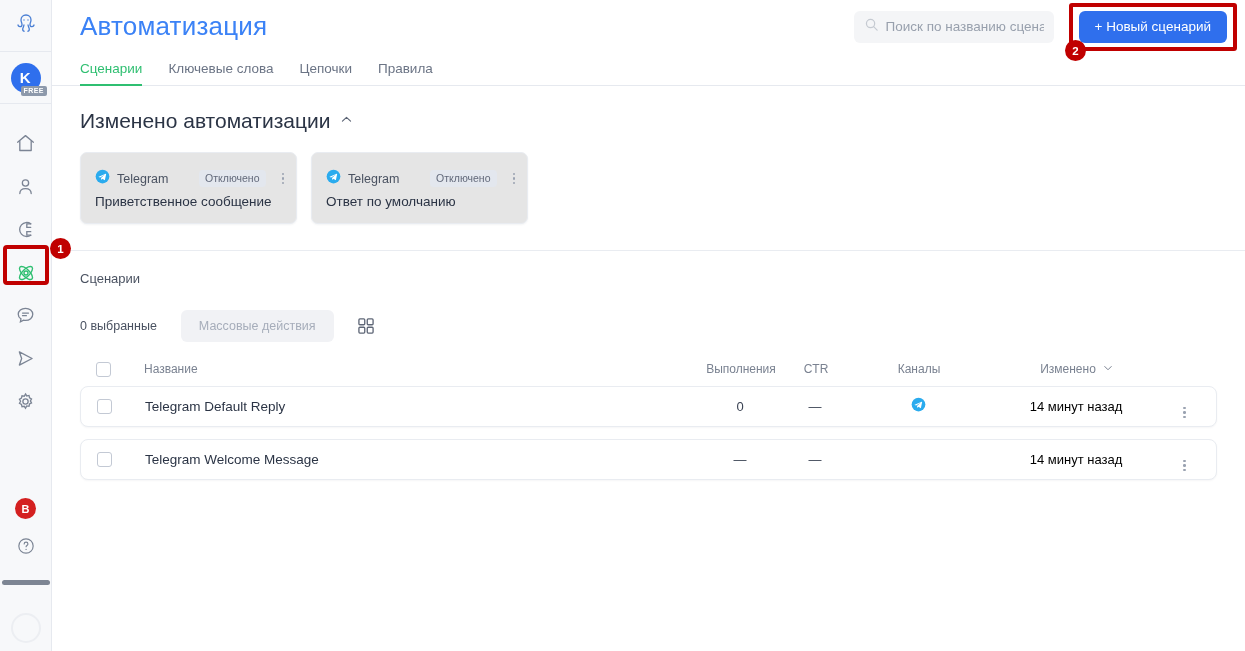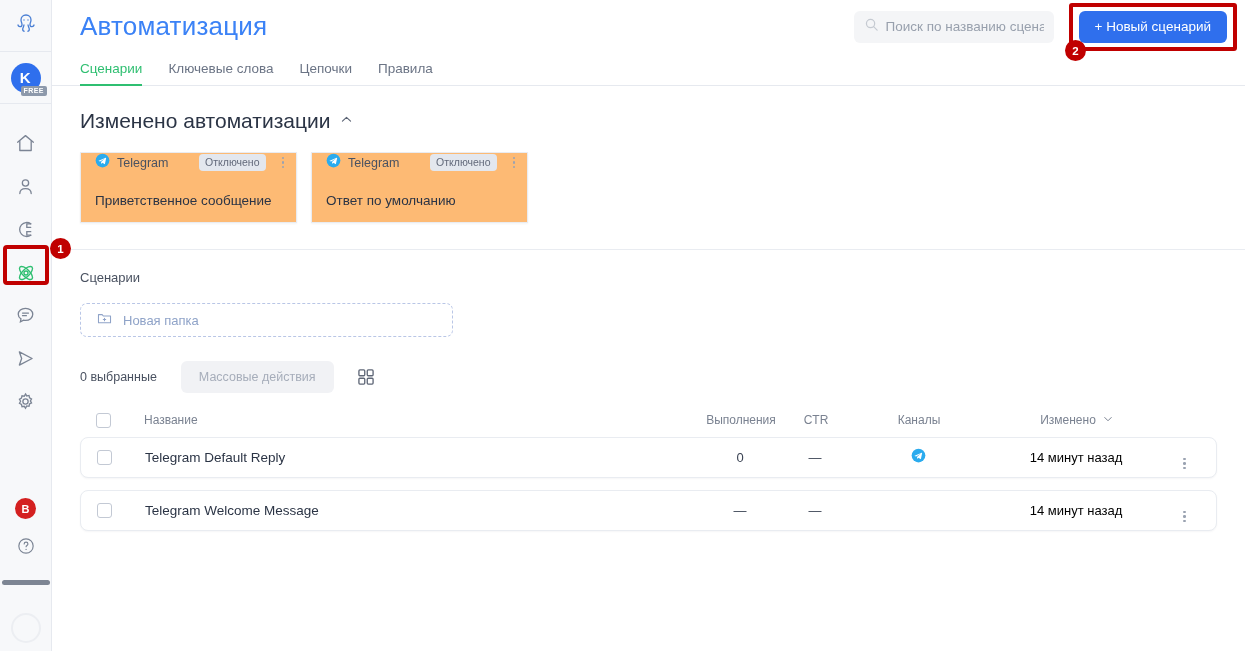--- a/index.html
+++ b/index.html
@@ -121,33 +121,33 @@
   .content { padding: 0 28px; }
 
   .section-head {
     display: flex; align-items: center; gap: 9px;
     margin-top: 23px; cursor: pointer;
   }
   .section-title { font-size: 21px; color: #2b3445; font-weight: 400; }
 
   .cards { display: flex; gap: 14px; margin-top: 19px; }
   .card {
-    width: 217px; background: #fdba74; border: 1px solid #e9ecf1;
-    border-radius: 0; padding: 0 12px 14px 14px;
+    width: 217px; background: #e5e5e5; border: 1px solid #e9ecf1;
+    border-radius: 7px; padding: 16px 12px 14px 14px;
     box-shadow: 0 1px 2px rgba(20,30,60,.05);
   }
   .card-top { display: flex; align-items: center; gap: 7px; }
   .chan-name { font-size: 12.5px; color: #4a5261; }
   .chip {
     margin-left: auto; background: #e3e7ee; color: #62697a;
     font-size: 10.5px; border-radius: 4px; padding: 3px 6px; line-height: 1;
   }
   .kebab { margin-left: 9px; cursor: pointer; display: flex; flex-direction: column; gap: 2px; align-items: center; }
   .kebab i { width: 2.5px; height: 2.5px; border-radius: 50%; background: #9aa2b1; display: block; }
-  .card-title { font-size: 13.5px; color: #2b3445; margin-top: 21px; }
+  .card-title { font-size: 13.5px; color: #2b3445; margin-top: 6px; }
 
   .divider { height: 1px; background: #e9ecf1; margin-top: 26px; margin-left: -28px; margin-right: -28px; }
 
   .sub-label { font-size: 13px; color: #4a5261; margin-top: 20px; }
 
   .new-folder {
     margin-top: 18px; width: 373px; height: 34px;
     border: 1px dashed #b9c6e6; border-radius: 7px;
     display: flex; align-items: center; gap: 10px; padding-left: 15px;
     cursor: pointer;
@@ -389,29 +389,20 @@
         </div>
         <div class="card-title">Ответ по умолчанию</div>
       </div>
 
     </div>
 
     <div class="divider"></div>
 
     <div class="sub-label">Сценарии</div>
 
-    <div class="new-folder">
-      <span>
-        <svg width="17" height="17" viewBox="0 0 24 24" fill="none" stroke="#8fa3c8" stroke-width="1.5" stroke-linecap="round" stroke-linejoin="round">
-            <path d="M3.5 6.5h5.2l1.6 2h10.2v9.5H3.5z"></path>
-            <path d="M12 11.8v3.4M10.3 13.5h3.4"></path>
-          </svg>
-      </span>
-      <span>Новая папка</span>
-    </div>
 
     <div class="bulk-row">
       <div class="sel-count">0 выбранные</div>
       <button class="bulk-btn">Массовые действия</button>
       <span class="grid-toggle">
         <svg width="20" height="20" viewBox="0 0 24 24" fill="none" stroke="#5f6777" stroke-width="1.6">
             <rect x="3.5" y="3.5" width="7" height="7" rx="1.2"></rect>
             <rect x="13.5" y="3.5" width="7" height="7" rx="1.2"></rect>
             <rect x="3.5" y="13.5" width="7" height="7" rx="1.2"></rect>
             <rect x="13.5" y="13.5" width="7" height="7" rx="1.2"></rect>

